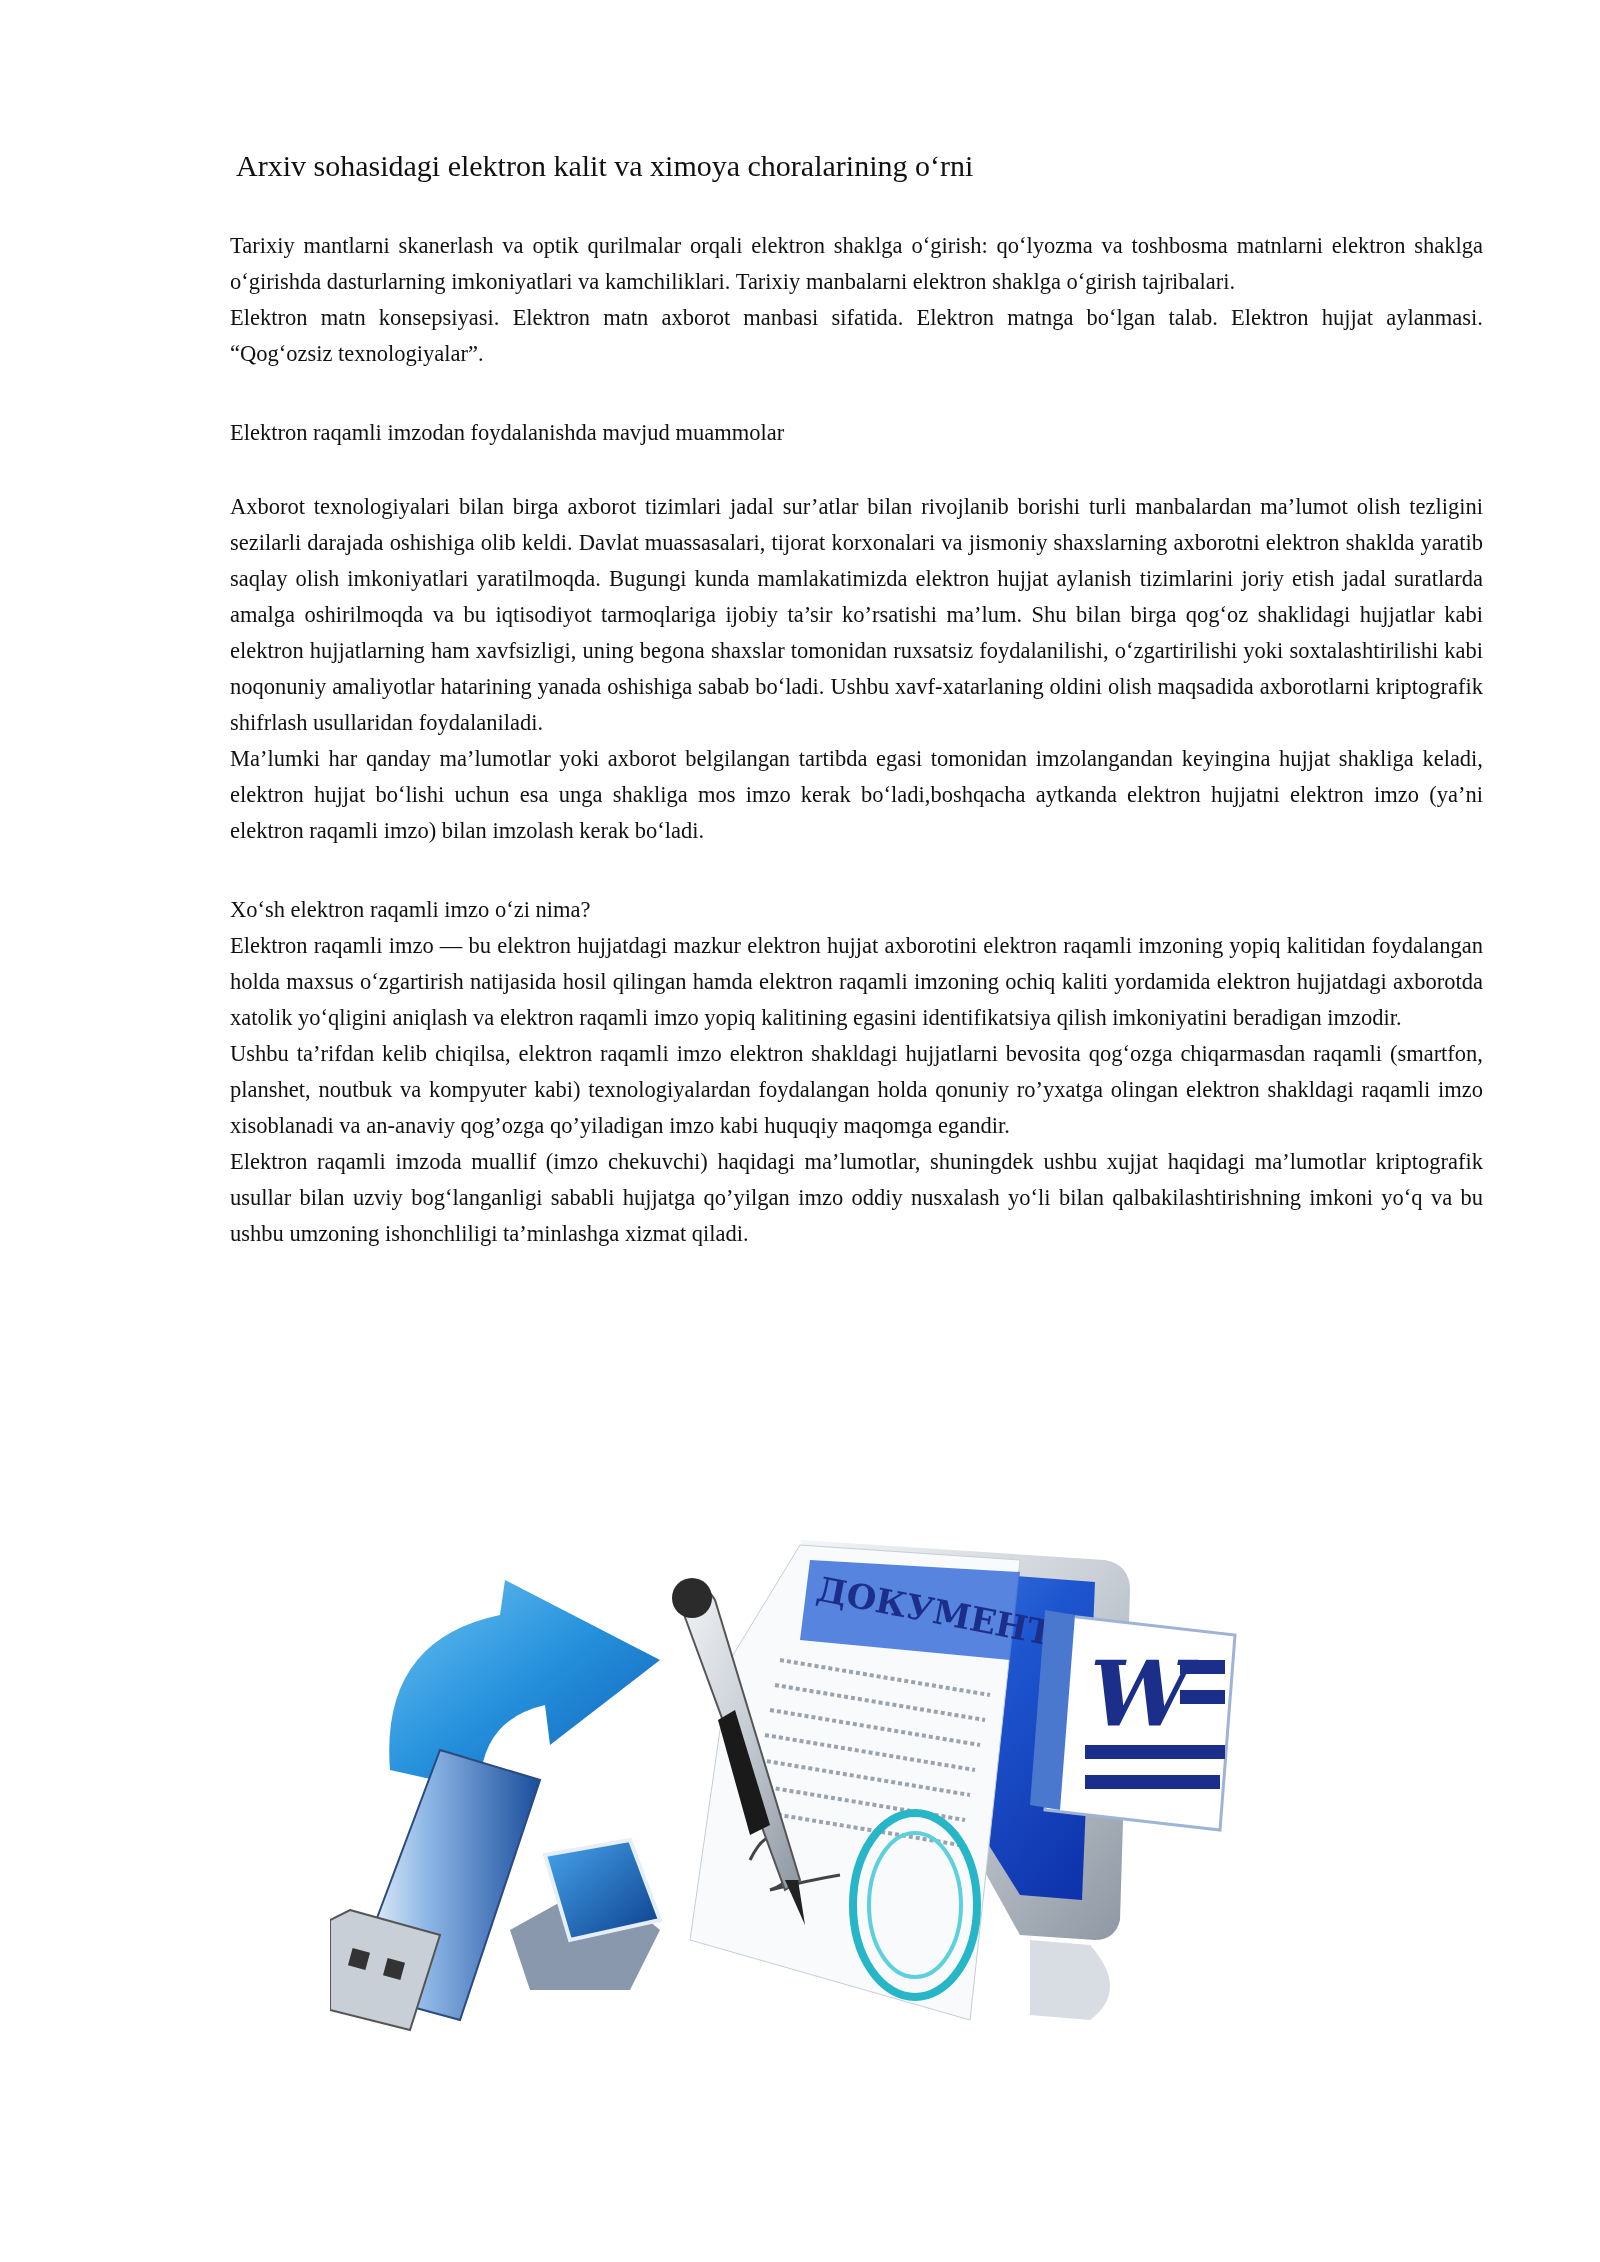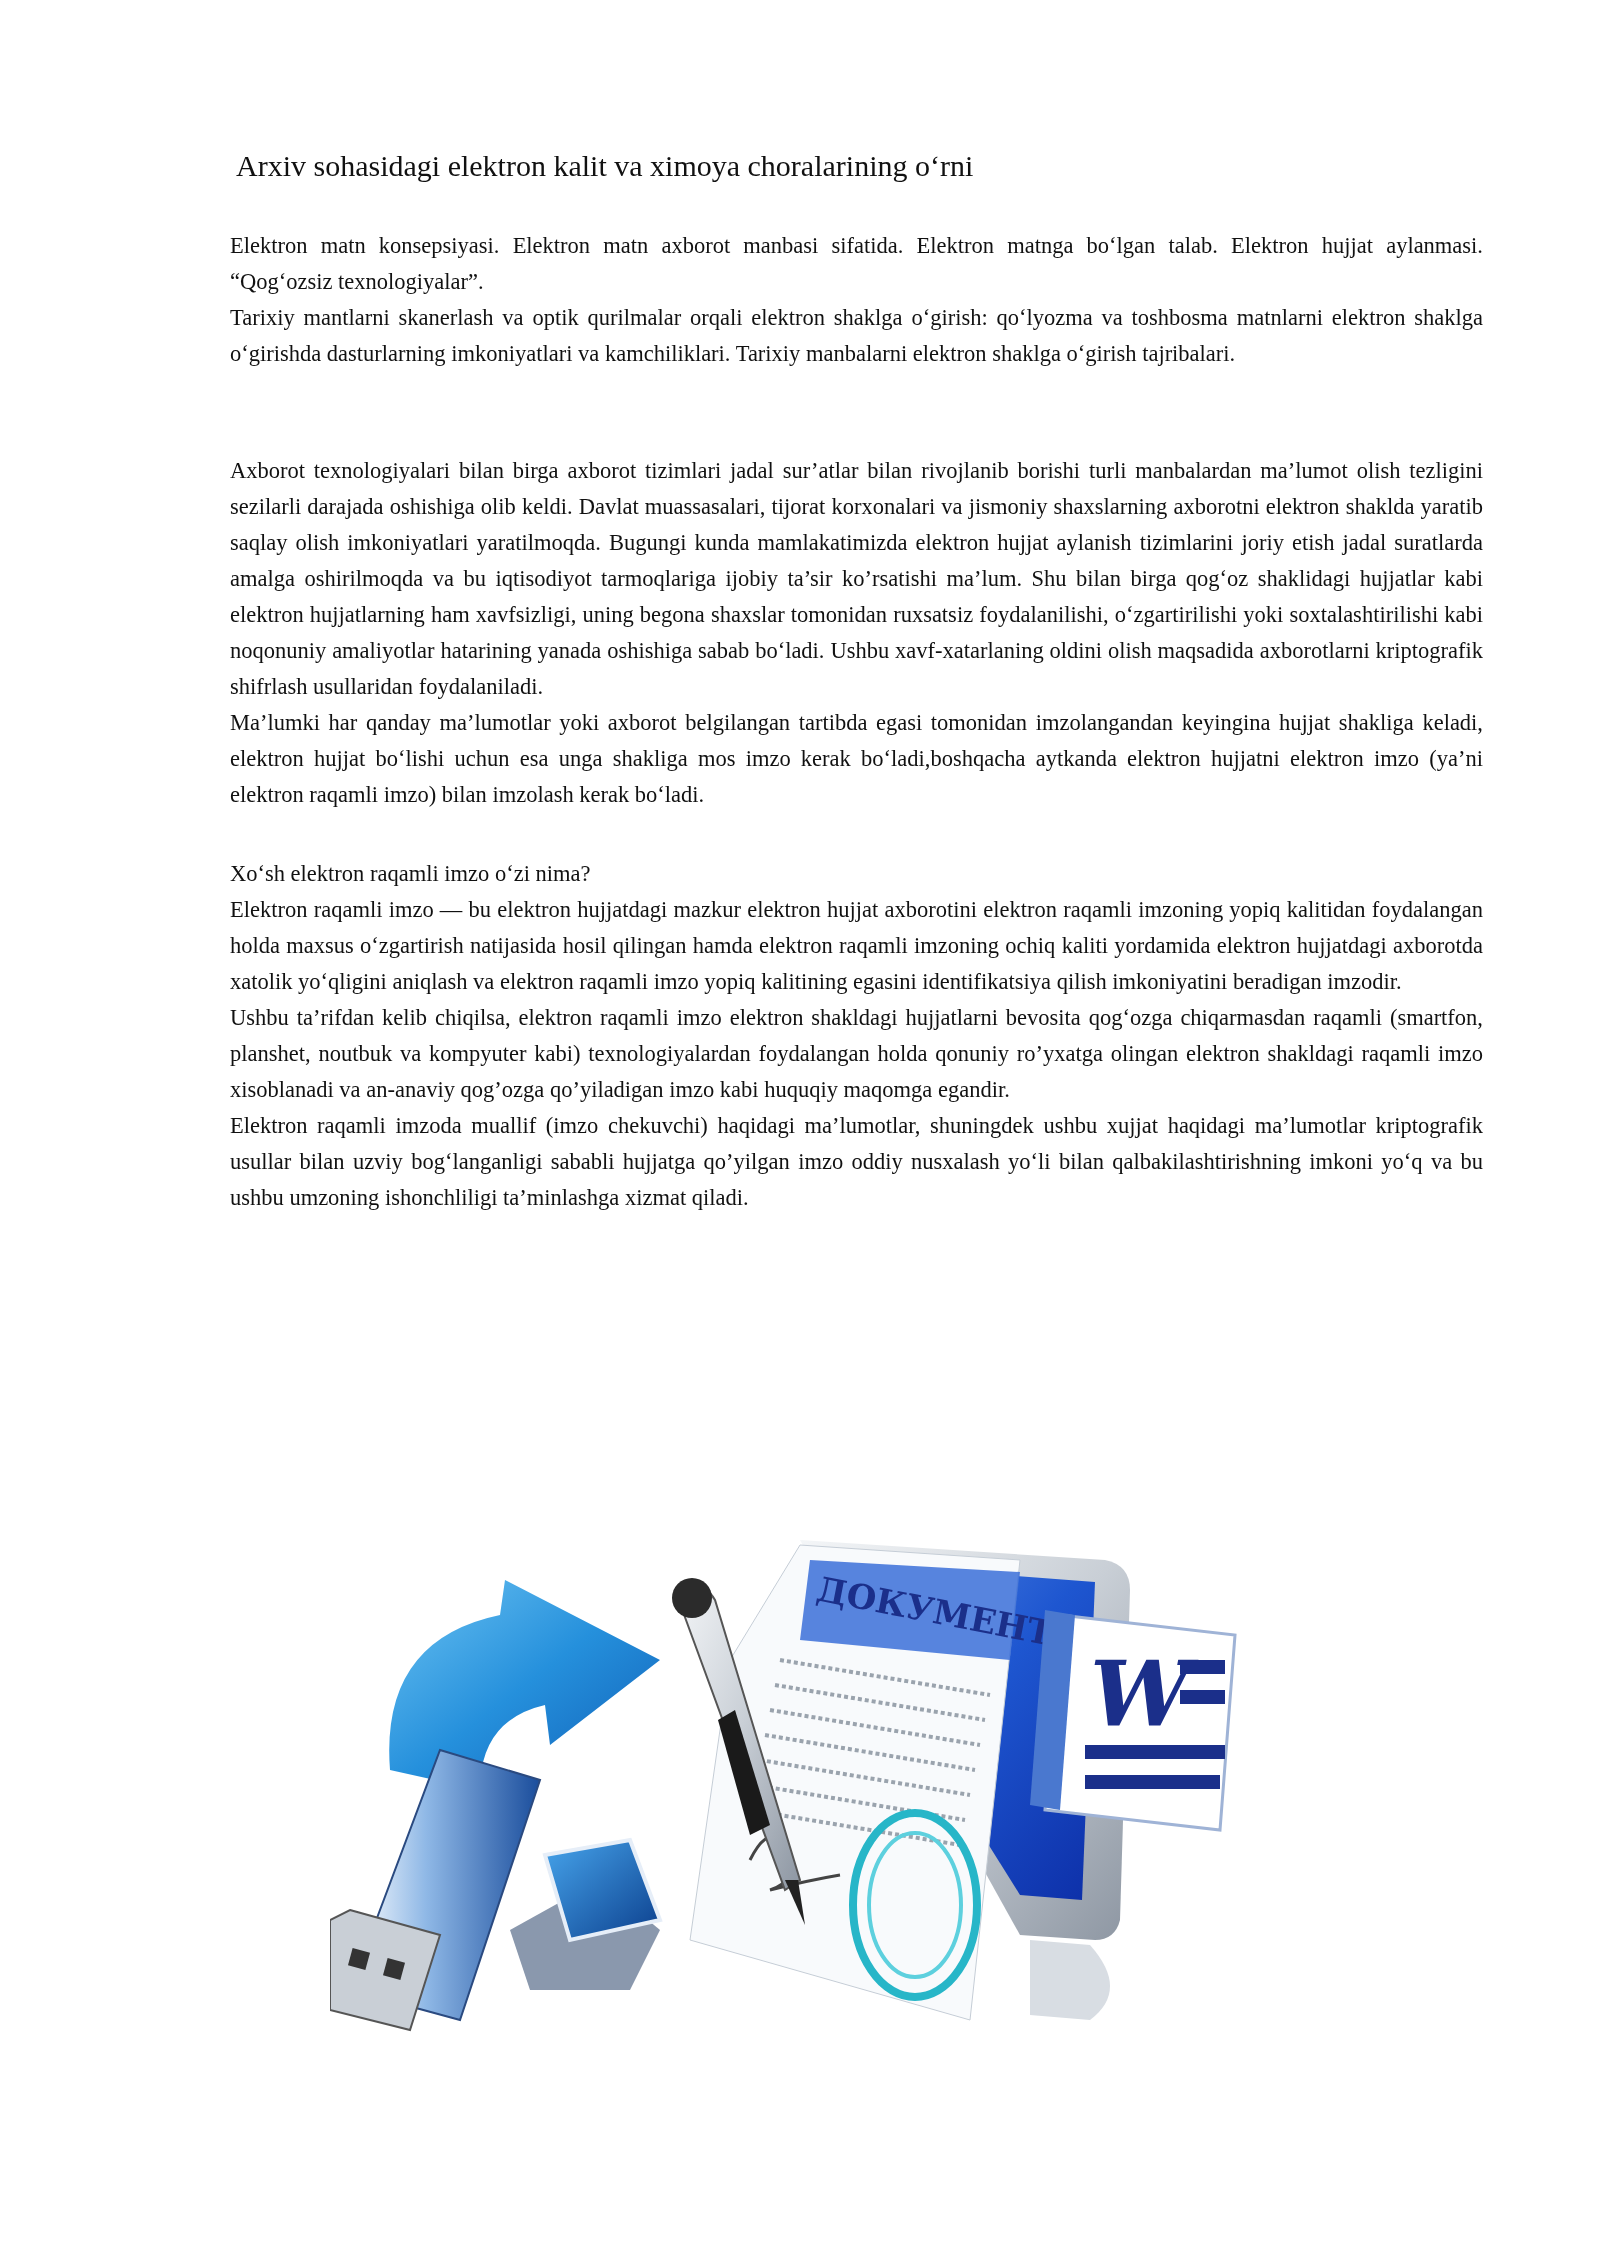--- a/index.html
+++ b/index.html
@@ -52,24 +52,25 @@
     }
     .figure svg { width: 100%; height: 100%; display: block; }
   </style>
 </head>
 <body>
 
 <div class="page">
   <h1 class="title">Arxiv sohasidagi elektron kalit va ximoya choralarining o‘rni</h1>
   <div class="gap-after-title"></div>
 
+  <p>Tarixiy mantlarni skanerlash va optik qurilmalar orqali elektron shaklga o‘girish: qo‘lyozma va toshbosma matnlarni elektron shaklga o‘girishda dasturlarning imkoniyatlari va kamchiliklari. Tarixiy manbalarni elektron shaklga o‘girish tajribalari.</p>
   <p>Elektron matn konsepsiyasi. Elektron matn axborot manbasi sifatida. Elektron matnga bo‘lgan talab. Elektron hujjat aylanmasi. “Qog‘ozsiz texnologiyalar”.</p>
-  <p>Tarixiy mantlarni skanerlash va optik qurilmalar orqali elektron shaklga o‘girish: qo‘lyozma va toshbosma matnlarni elektron shaklga o‘girishda dasturlarning imkoniyatlari va kamchiliklari. Tarixiy manbalarni elektron shaklga o‘girish tajribalari.</p>
 
   <div class="gap-section"></div>
+  <h2 class="section-heading">Elektron raqamli imzodan foydalanishda mavjud muammolar</h2>
   <div class="gap-small"></div>
 
   <p>Axborot texnologiyalari bilan birga axborot tizimlari jadal sur’atlar bilan rivojlanib borishi turli manbalardan ma’lumot olish tezligini sezilarli darajada oshishiga olib keldi. Davlat muassasalari, tijorat korxonalari va jismoniy shaxslarning axborotni elektron shaklda yaratib saqlay olish imkoniyatlari yaratilmoqda. Bugungi kunda mamlakatimizda elektron hujjat aylanish tizimlarini joriy etish jadal suratlarda amalga oshirilmoqda va bu iqtisodiyot tarmoqlariga ijobiy ta’sir ko’rsatishi ma’lum. Shu bilan birga qog‘oz shaklidagi hujjatlar kabi elektron hujjatlarning ham xavfsizligi, uning begona shaxslar tomonidan ruxsatsiz foydalanilishi, o‘zgartirilishi yoki soxtalashtirilishi kabi noqonuniy amaliyotlar hatarining yanada oshishiga sabab bo‘ladi. Ushbu xavf-xatarlaning oldini olish maqsadida axborotlarni kriptografik shifrlash usullaridan foydalaniladi.</p>
   <p>Ma’lumki har qanday ma’lumotlar yoki axborot belgilangan tartibda egasi tomonidan imzolangandan keyingina hujjat shakliga keladi, elektron hujjat bo‘lishi uchun esa unga shakliga mos imzo kerak bo‘ladi,boshqacha aytkanda elektron hujjatni elektron imzo (ya’ni elektron raqamli imzo) bilan imzolash kerak bo‘ladi.</p>
 
   <div class="gap-section"></div>
   <h2 class="section-heading">Xo‘sh elektron raqamli imzo o‘zi nima?</h2>
 
   <p>Elektron raqamli imzo — bu elektron hujjatdagi mazkur elektron hujjat axborotini elektron raqamli imzoning yopiq kalitidan foydalangan holda maxsus o‘zgartirish natijasida hosil qilingan hamda elektron raqamli imzoning ochiq kaliti yordamida elektron hujjatdagi axborotda xatolik yo‘qligini aniqlash va elektron raqamli imzo yopiq kalitining egasini identifikatsiya qilish imkoniyatini beradigan imzodir.</p>
   <p>Ushbu ta’rifdan kelib chiqilsa, elektron raqamli imzo elektron shakldagi hujjatlarni bevosita qog‘ozga chiqarmasdan raqamli (smartfon, planshet, noutbuk va kompyuter kabi) texnologiyalardan foydalangan holda qonuniy ro’yxatga olingan elektron shakldagi raqamli imzo xisoblanadi va an-anaviy qog’ozga qo’yiladigan imzo kabi huquqiy maqomga egandir.</p>

